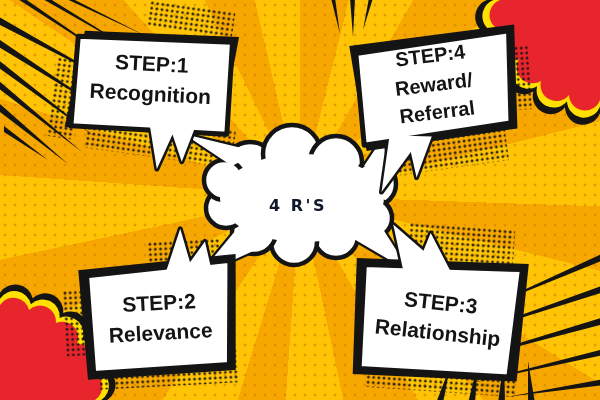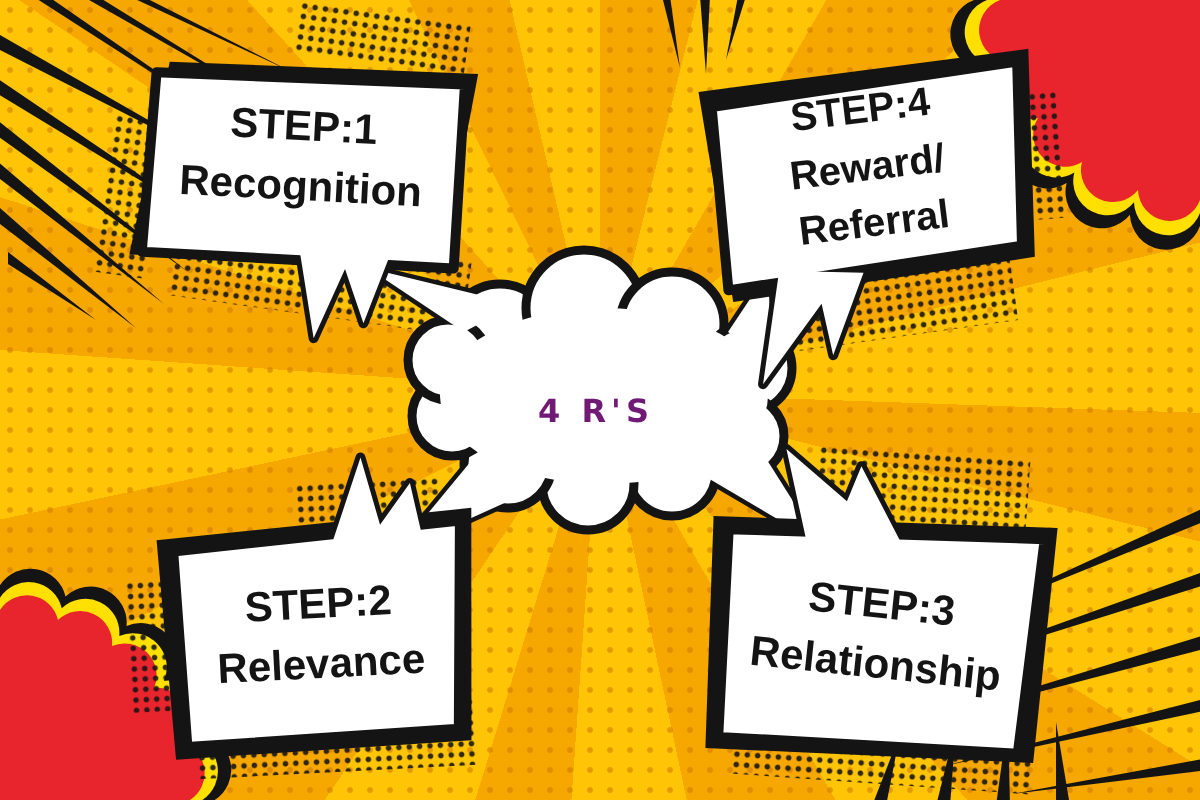--- a/index.html
+++ b/index.html
@@ -49,21 +49,21 @@
     align-items:center;justify-content:center;text-align:center;
     color:#141414;font-weight:bold;font-size:21px;line-height:1.42;
   }
   
   .cloudC{fill:#FFFFFF;stroke:#141414;stroke-width:4.5;}
   .cloudF{fill:#FFFFFF;}
   .cloud-txt{
     position:absolute;inset:0;display:flex;flex-direction:column;
     align-items:center;justify-content:center;text-align:center;
     font-family:"DejaVu Sans",sans-serif;
-    color:#701a75;font-weight:bold;font-size:16px;line-height:1.55;letter-spacing:2.5px;
+    color:#0f172a;font-weight:bold;font-size:16px;line-height:1.55;letter-spacing:2.5px;
   }
 </style>
 </head>
 <body>
 
 <div class="stage">
 
   <div class="rays"></div>
   <div class="dotgrid"></div>
 

